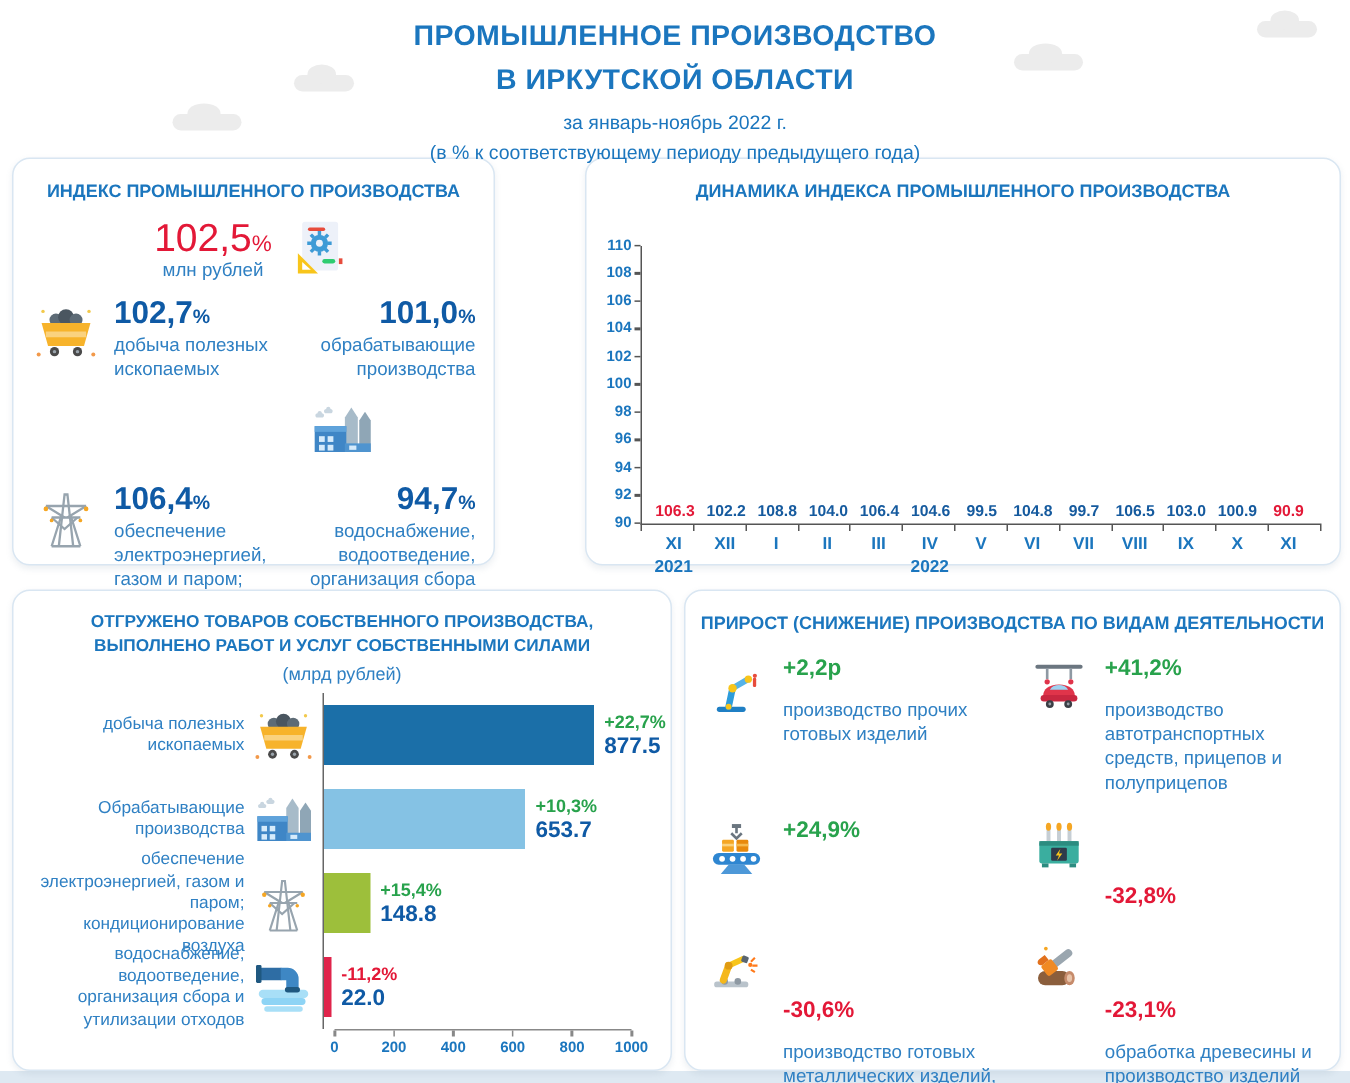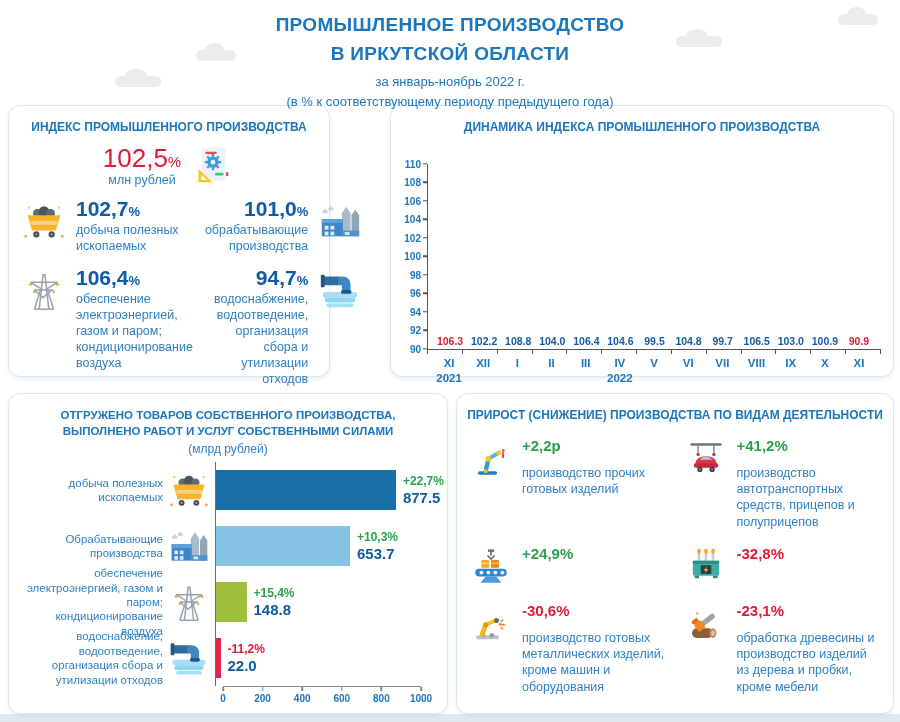--- a/index.html
+++ b/index.html
@@ -22,21 +22,21 @@
   .ptitle{font-size:12px;font-weight:700;color:#1b76be;text-align:center;margin:13px 10px 0;line-height:1.4;}
   .ptitle2{font-size:11.5px;font-weight:700;color:#1b76be;text-align:center;margin:0 10px;line-height:1.4;}
   .psub{font-size:12px;color:#2f80c3;text-align:center;margin-top:3px;}
   
   .headline{display:flex;justify-content:center;align-items:center;gap:8px;margin-top:7px;}
   .headline .hl-num{font-size:26px;font-weight:400;color:#e31837;line-height:1;text-align:center;}
   .headline .hl-num .unit{font-size:15px;}
   .headline .hl-cap{font-size:12.5px;color:#2f80c3;margin-top:2px;text-align:center;}
   .idx-grid{display:grid;grid-template-columns:1fr 1fr;column-gap:12px;row-gap:13px;padding:9px 12px 0;}
   .idx-item{display:flex;gap:9px;align-items:flex-start;}
-  .idx-item.right{justify-content:flex-end;text-align:right;}
+  .idx-item.right{justify-content:flex-end;text-align:right;flex-direction:column;}
   .idx-num{font-size:21px;font-weight:700;color:#0f5aa5;line-height:1.05;}
   .idx-num .unit{font-size:13px;}
   .idx-label{font-size:12.5px;color:#2f80c3;line-height:1.28;margin-top:2px;}
   .icon svg{width:46px;height:46px;display:block;}
   
   .vchart{display:flex;padding:12px 12px 0 10px;}
   .vy{position:relative;width:26px;height:185px;flex:none;margin-top:16px;text-align:right;}
   .ylab{position:absolute;right:6px;transform:translateY(-50%);font-size:10px;font-weight:700;color:#1b76be;}
   .ytick{position:absolute;right:0;width:4px;height:1.5px;background:#555;transform:translateY(-50%);}
   .varea{flex:1;height:185px;margin-top:16px;border-left:1.5px solid #555;border-bottom:1.5px solid #555;
@@ -65,21 +65,21 @@
   .hval .num{font-size:15px;font-weight:700;color:#0f5aa5;margin-top:1px;}
   .haxis{position:relative;height:22px;margin-left:206px;margin-right:26px;border-top:1.8px solid #888;}
   .atick{position:absolute;top:0;width:1.5px;height:4px;background:#888;transform:translateX(-50%);}
   .anum{position:absolute;top:6px;transform:translateX(-50%);font-size:10px;font-weight:700;color:#1b76be;}
   
   .growth-grid{display:grid;grid-template-columns:1fr 1fr;column-gap:20px;row-gap:15px;padding:13px 14px 0 13px;}
   .gitem{display:flex;gap:10px;align-items:flex-start;}
   .gicon svg{width:42px;height:42px;display:block;}
   .gval{font-size:15px;font-weight:700;}
   .gval.up{color:#28a24c;}
-  .gval.down{color:#e31837;}
+  .gval.down{color:#e31837;margin-top:44px;}
   .glabel{font-size:12.5px;color:#2f80c3;line-height:1.3;margin-top:11px;}
   
   .bottom-strip{position:absolute;left:0;right:0;bottom:0;height:8px;background:#dee9f2;z-index:0;}
 </style>
 </head>
 <body>
 
 <div class="page">
 
   <div class="cloud" style="left:115px;top:76px;width:46px;"></div>

